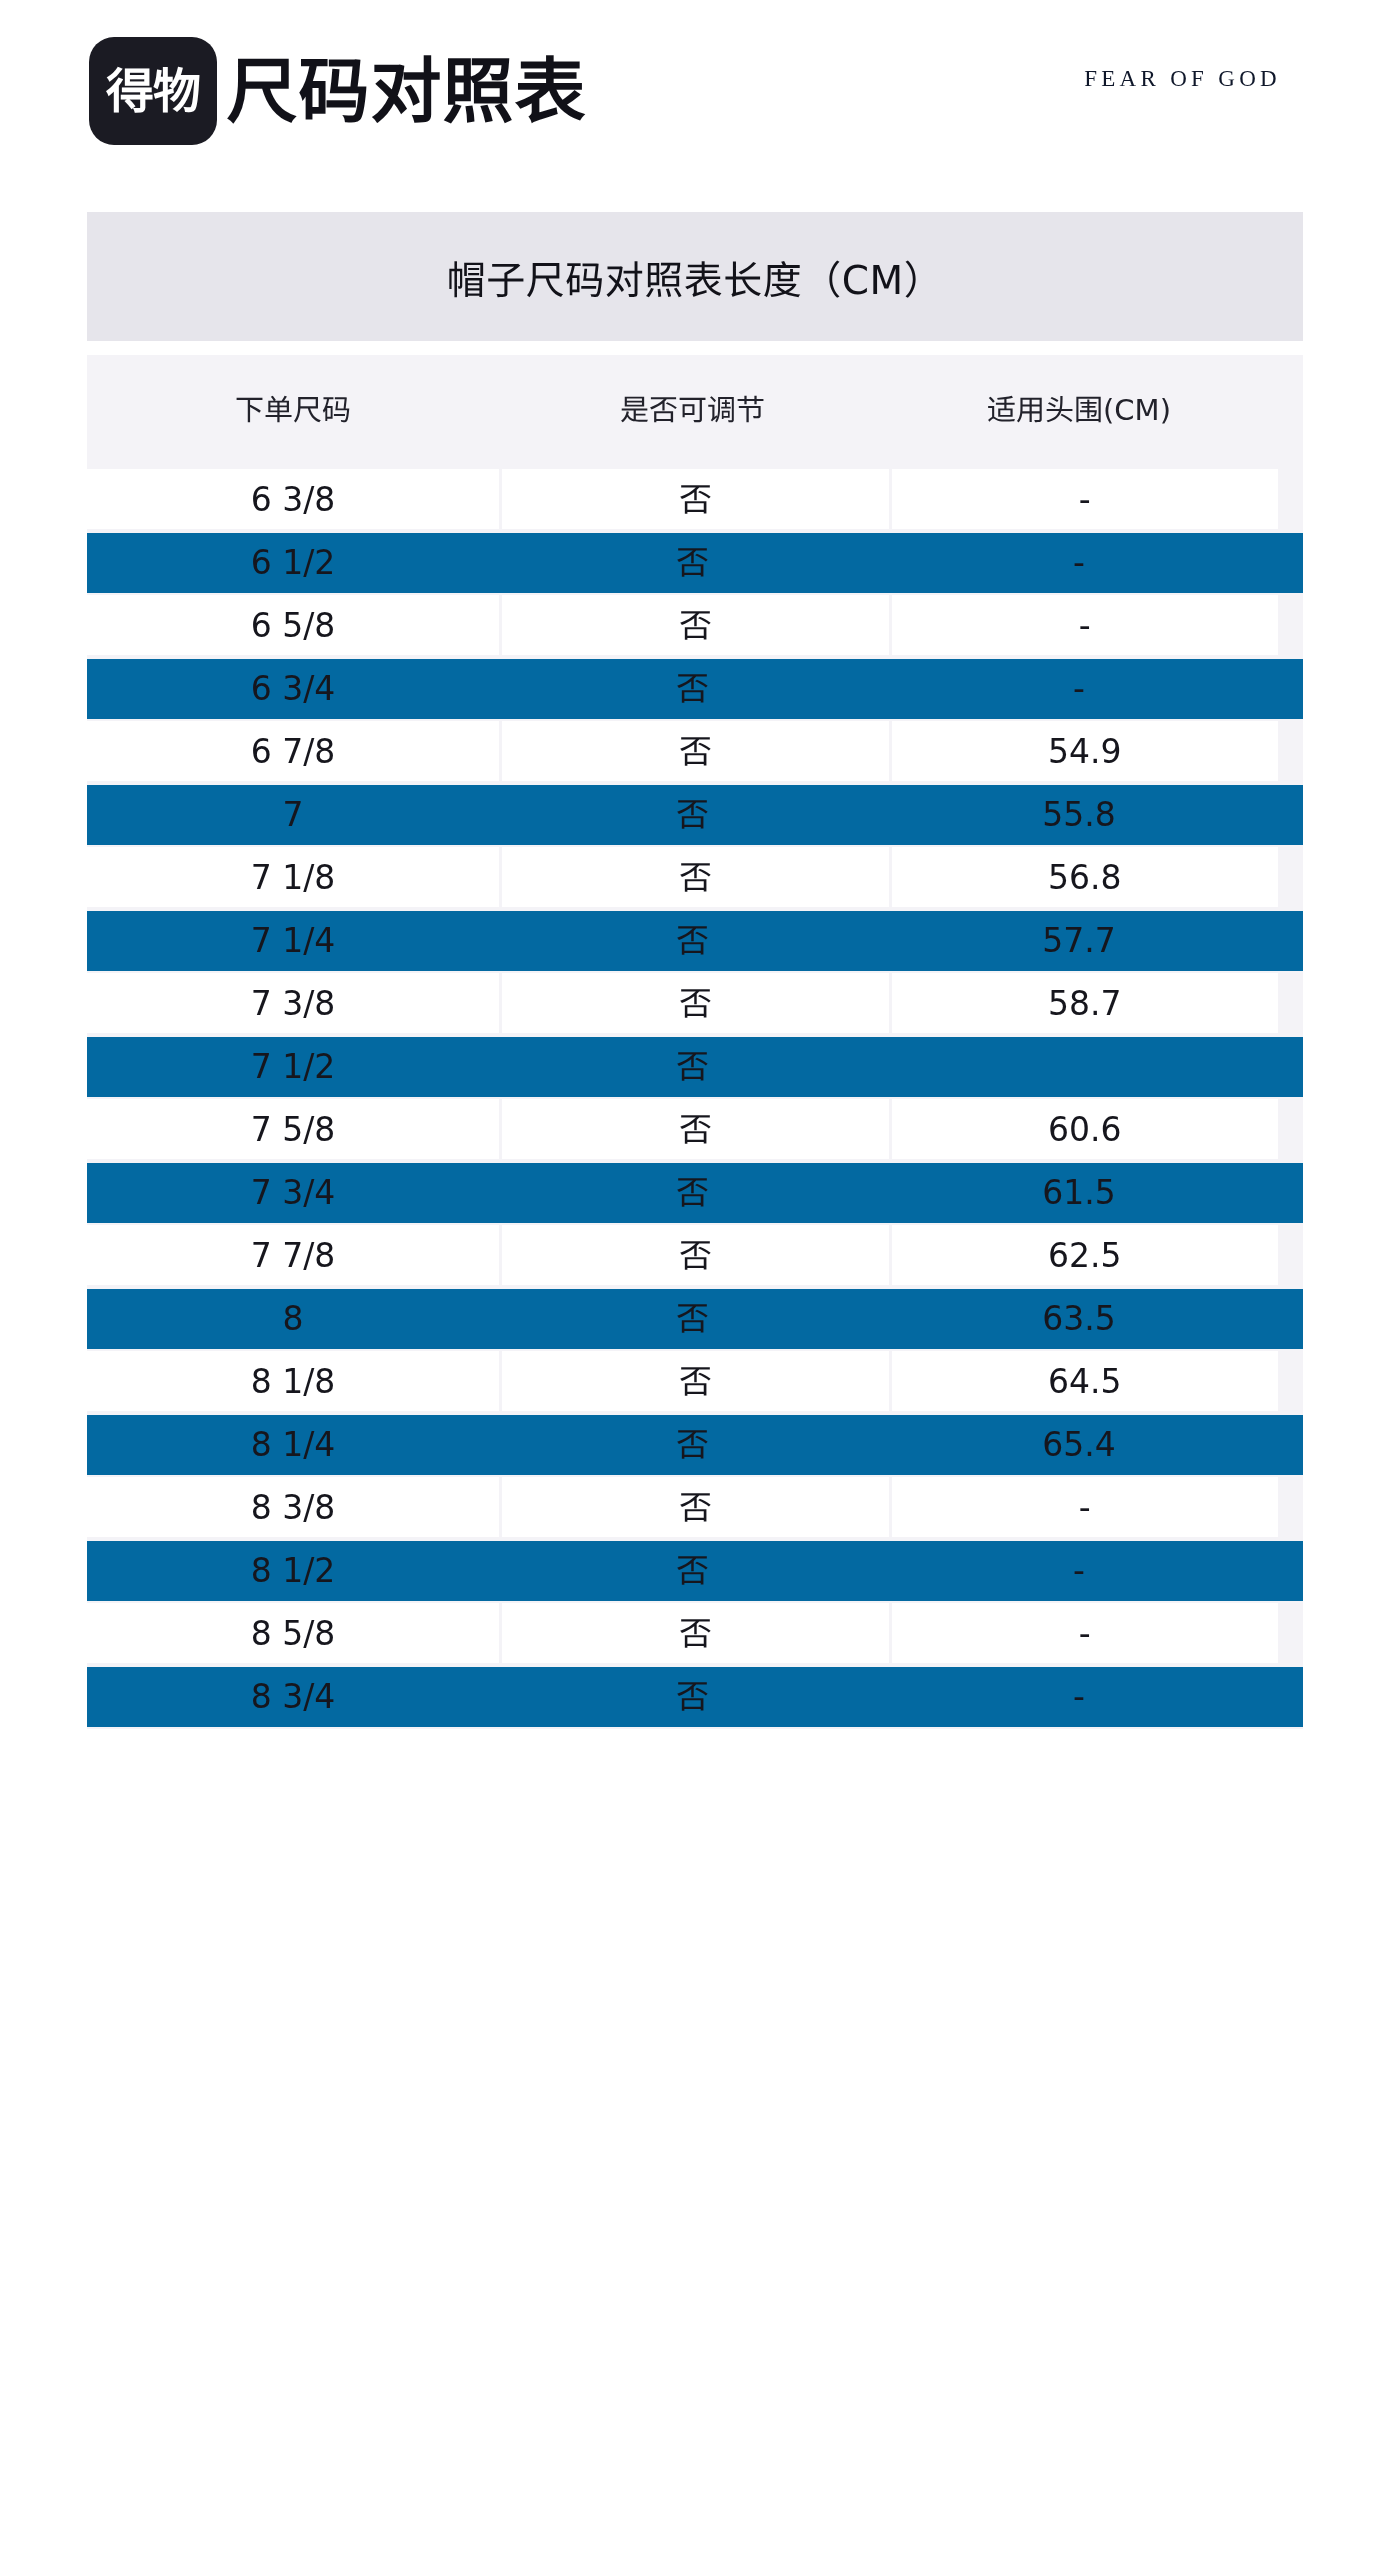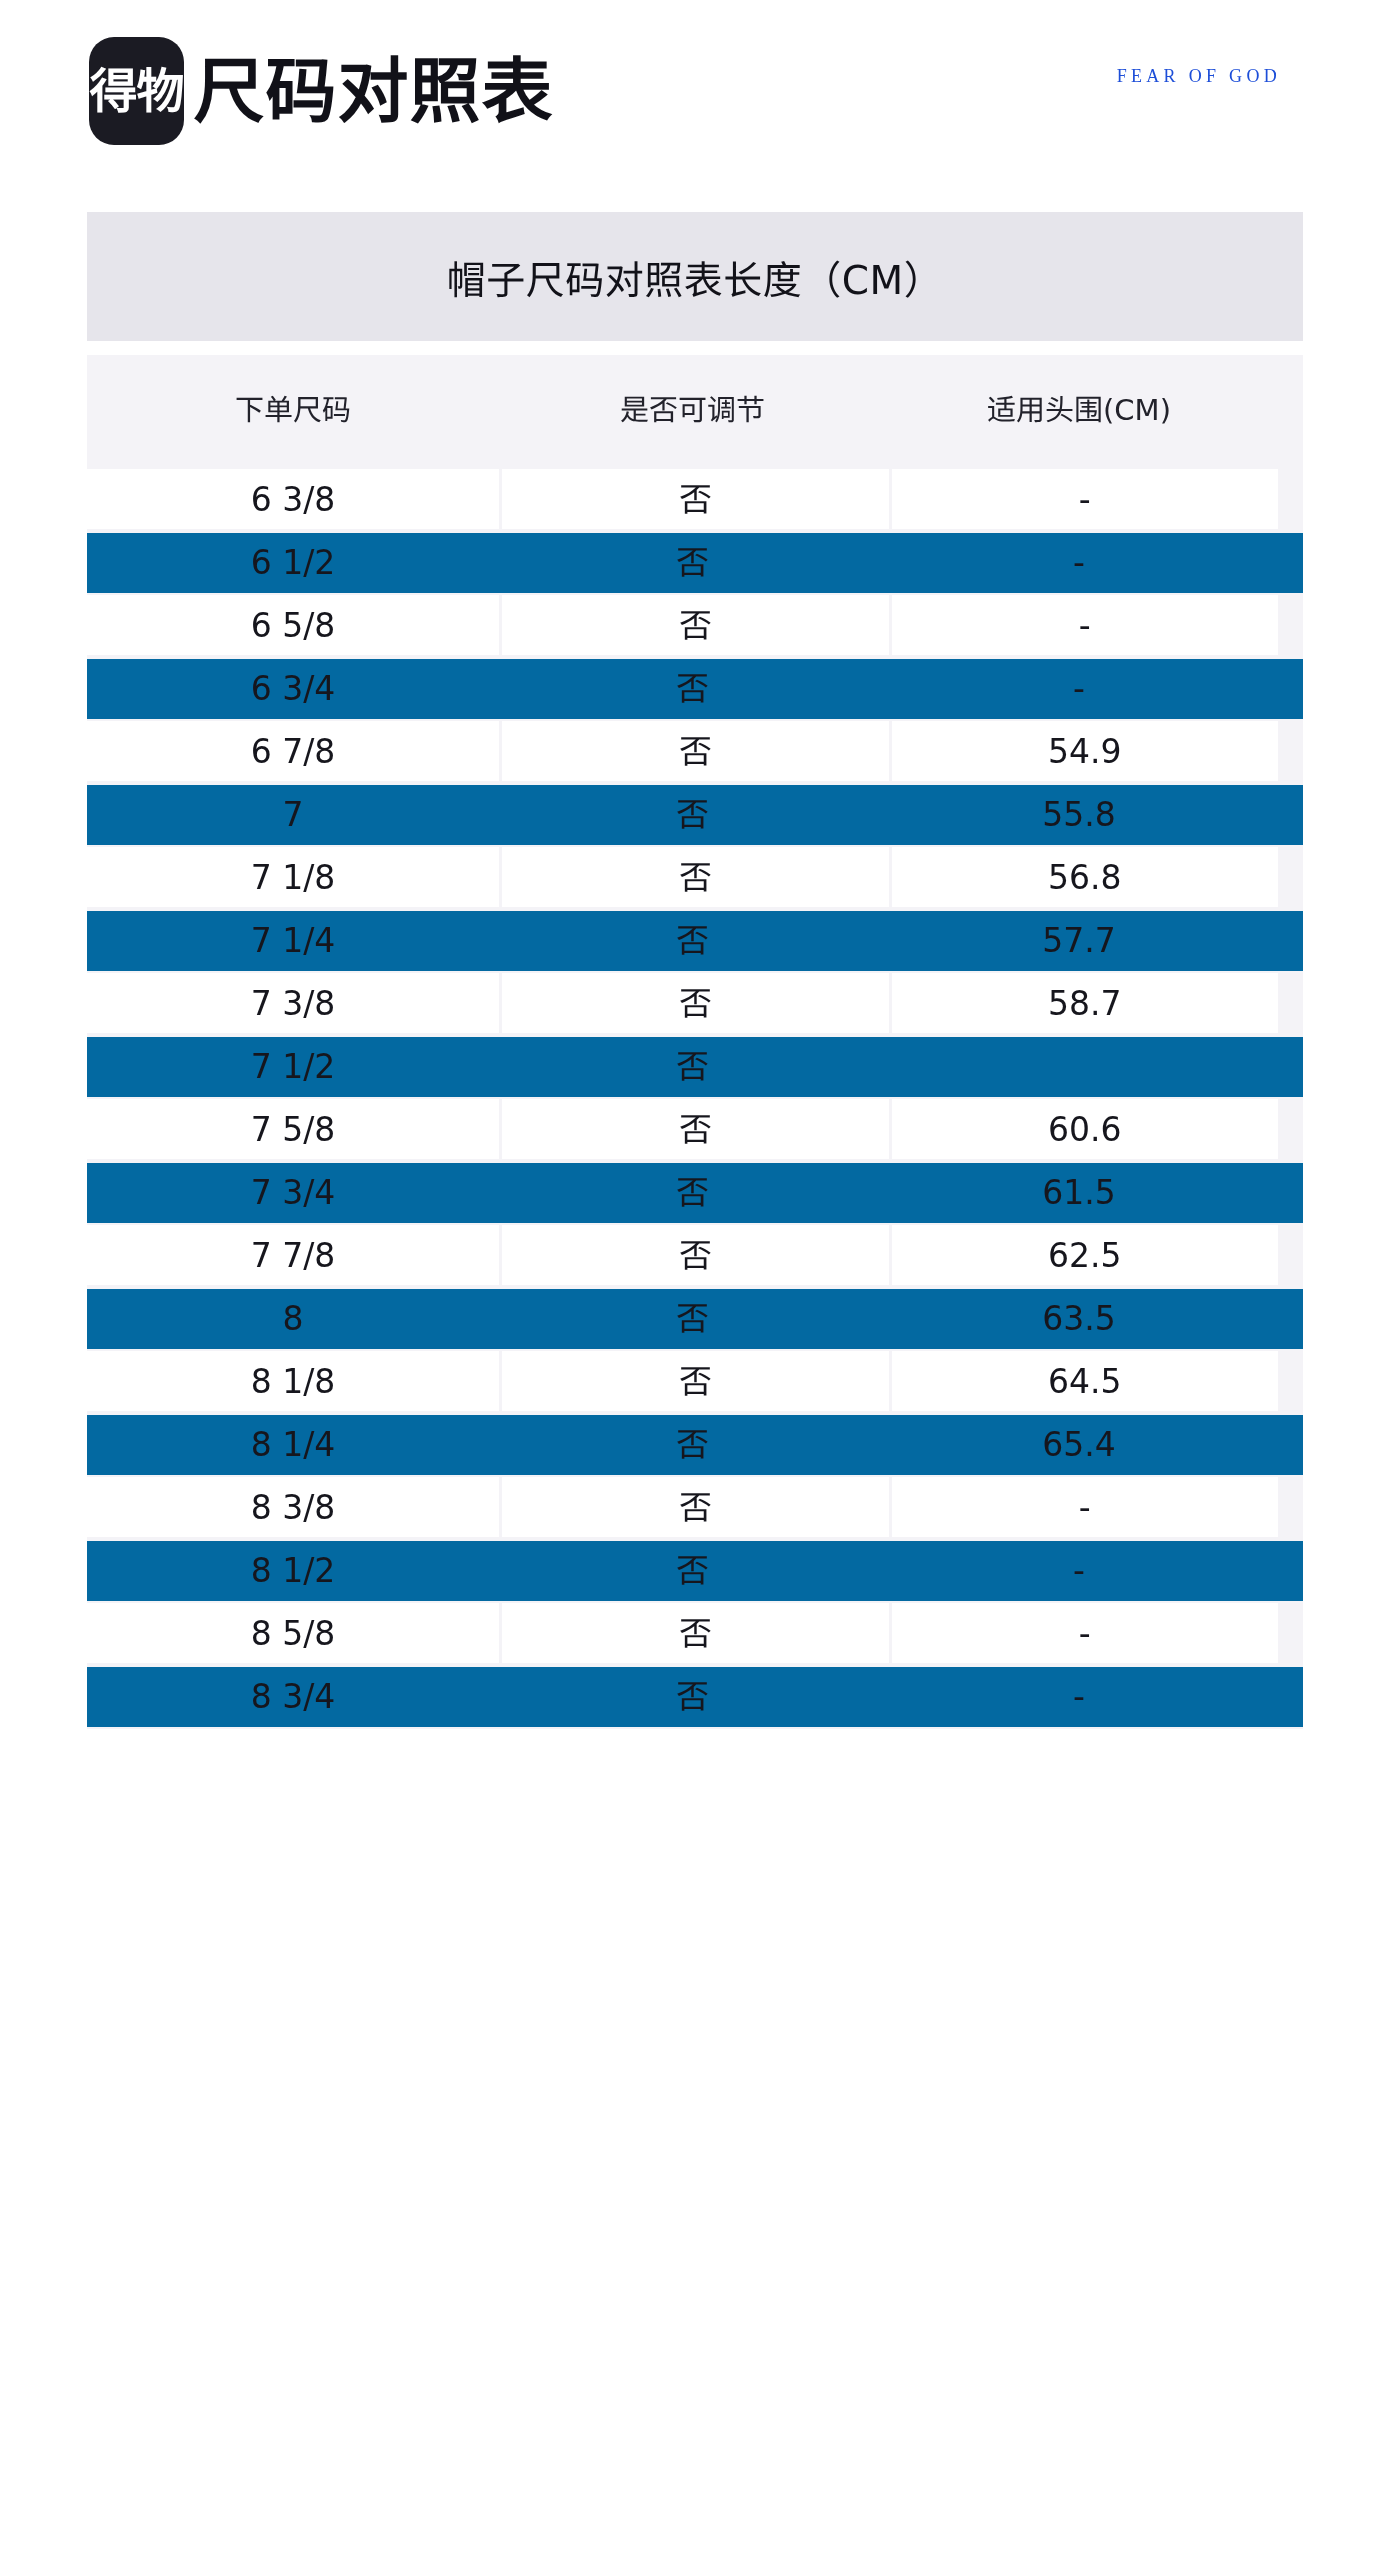--- a/index.html
+++ b/index.html
@@ -37,21 +37,21 @@
   .brandmark {
     position: absolute;
     left: 89px;
     top: 37px;
     display: flex;
     align-items: center;
     gap: 9.6px;
   }
 
   .logo-badge {
-    width: 95px;
+    width: 128px;
     height: 108px;
     border-radius: 25px;
     background: #1b1b23;
     display: flex;
     align-items: center;
     justify-content: center;
     flex: none;
   }
 
   .logo-badge-text {
@@ -71,23 +71,23 @@
     letter-spacing: 1px;
     white-space: nowrap;
     font-family: "DejaVu Sans", "Liberation Sans", sans-serif;
   }
 
   .brand-logo {
     position: absolute;
     right: 108px;
     top: 66px;
     font-family: "Liberation Serif", "DejaVu Serif", serif;
-    font-size: 18px;
+    font-size: 23px;
     letter-spacing: 4.3px;
-    color: #1d4ed8;
+    color: #0f172a;
     white-space: nowrap;
   }
 
   
   .table-wrap {
     position: absolute;
     left: 87px;
     top: 212px;
     width: 1216px;
     text-align: right;

